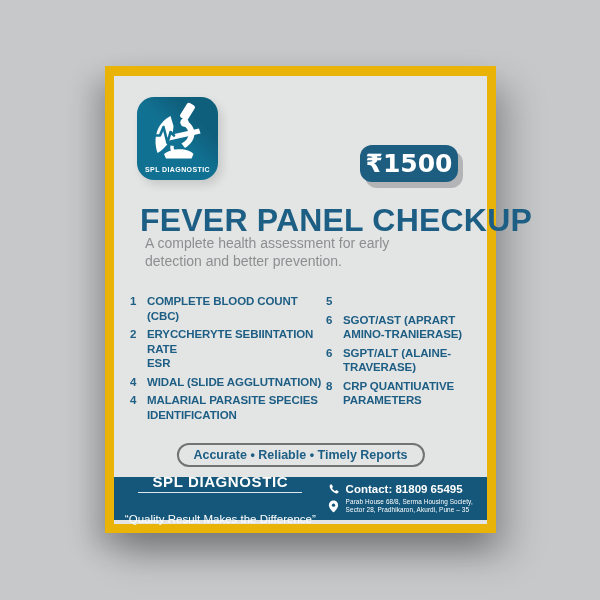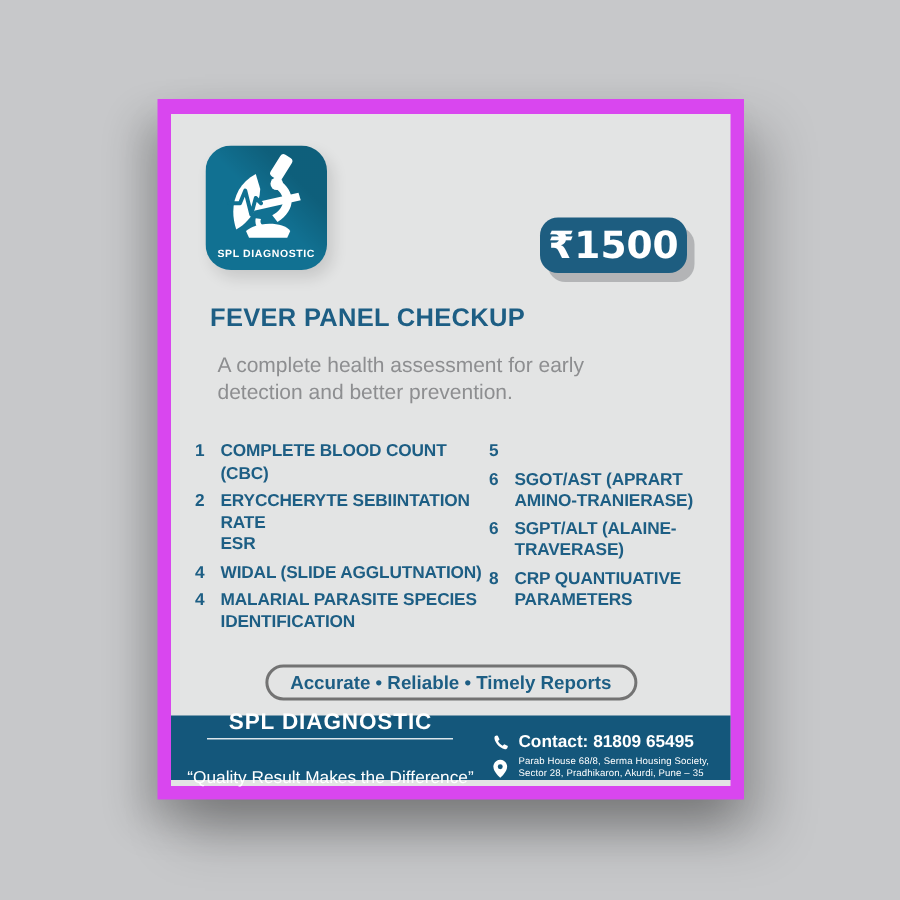--- a/index.html
+++ b/index.html
@@ -4,21 +4,21 @@
 <style>
   html,body{margin:0;padding:0;}
   body{
     width:600px;height:600px;overflow:hidden;
     background:#c7c8ca;
     font-family:"Liberation Sans","DejaVu Sans",sans-serif;
     position:relative;
   }
   .poster{
     position:absolute;left:105px;top:66px;width:391px;height:467px;
-    background:#d946ef;
+    background:#eab308;
     box-shadow:-12px 14px 26px rgba(0,0,0,0.20), 14px 22px 34px rgba(0,0,0,0.25);
   }
   .panel{
     position:absolute;left:9px;top:10px;right:9px;bottom:9px;
     background:#e3e4e4;
   }
   
   .logo{
     position:absolute;left:23px;top:21px;width:81px;height:83px;
     border-radius:17px;
@@ -36,21 +36,21 @@
     position:absolute;left:246px;top:69px;width:98px;height:37px;
     background:#1d5d80;border-radius:12px;
     color:#fff;font-weight:700;font-size:25px;
     display:flex;align-items:center;justify-content:center;
     font-family:"DejaVu Sans","Liberation Sans",sans-serif;
     box-shadow:5px 6px 0 rgba(90,92,98,0.35);
   }
   
   .title{
     position:absolute;left:26px;top:126px;margin:0;
-    color:#1d5e84;font-size:17px;font-weight:700;letter-spacing:0.2px;white-space:nowrap;text-align:right;
+    color:#1d5e84;font-size:32px;font-weight:700;letter-spacing:0.2px;white-space:nowrap;text-align:right;
   }
   .subtitle{
     position:absolute;left:31px;top:158px;margin:0;
     color:#8d8e90;font-size:14px;line-height:18px;white-space:pre-line;
   }
   
   .tests{
     position:absolute;left:16px;top:218px;right:2px;
     display:flex;color:#1d5e84;
   }
@@ -73,21 +73,21 @@
   }
   .f-left{
     width:57%;display:flex;flex-direction:column;justify-content:center;align-items:center;
   }
   .f-brand{
     font-size:15px;font-weight:700;letter-spacing:.6px;
     border-bottom:1px solid rgba(255,255,255,.85);
     padding:0 14px 2px;white-space:nowrap;
   }
   .f-quote{font-size:11.5px;margin-top:20px;white-space:nowrap;}
-  .f-right{flex:1;display:flex;flex-direction:column;justify-content:flex-end;gap:3px;padding-right:4px;}
+  .f-right{flex:1;display:flex;flex-direction:column;justify-content:center;gap:3px;padding-right:4px;}
   .f-row{display:flex;align-items:center;gap:5px;}
   .f-contact{font-size:11.5px;font-weight:700;white-space:nowrap;}
   .f-addr{font-size:6.4px;line-height:8px;white-space:pre-line;letter-spacing:.1px;}
   .icon-cell{flex:0 0 14px;display:flex;align-items:center;justify-content:center;}
 </style>
 </head>
 <body>
 
 <div class="poster">
   <div class="panel">

